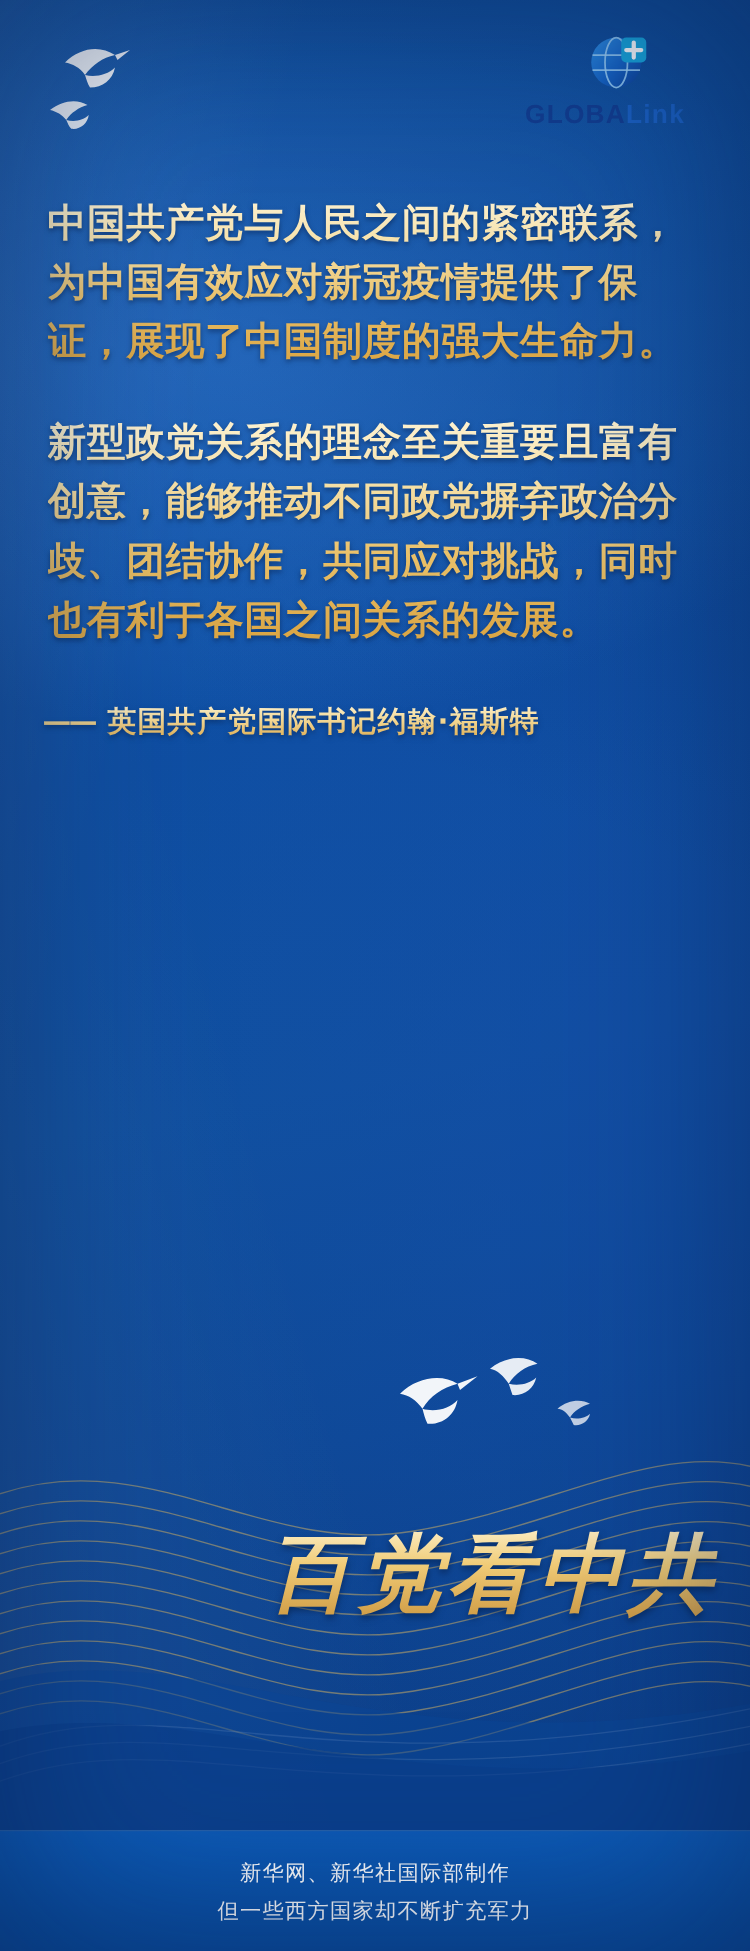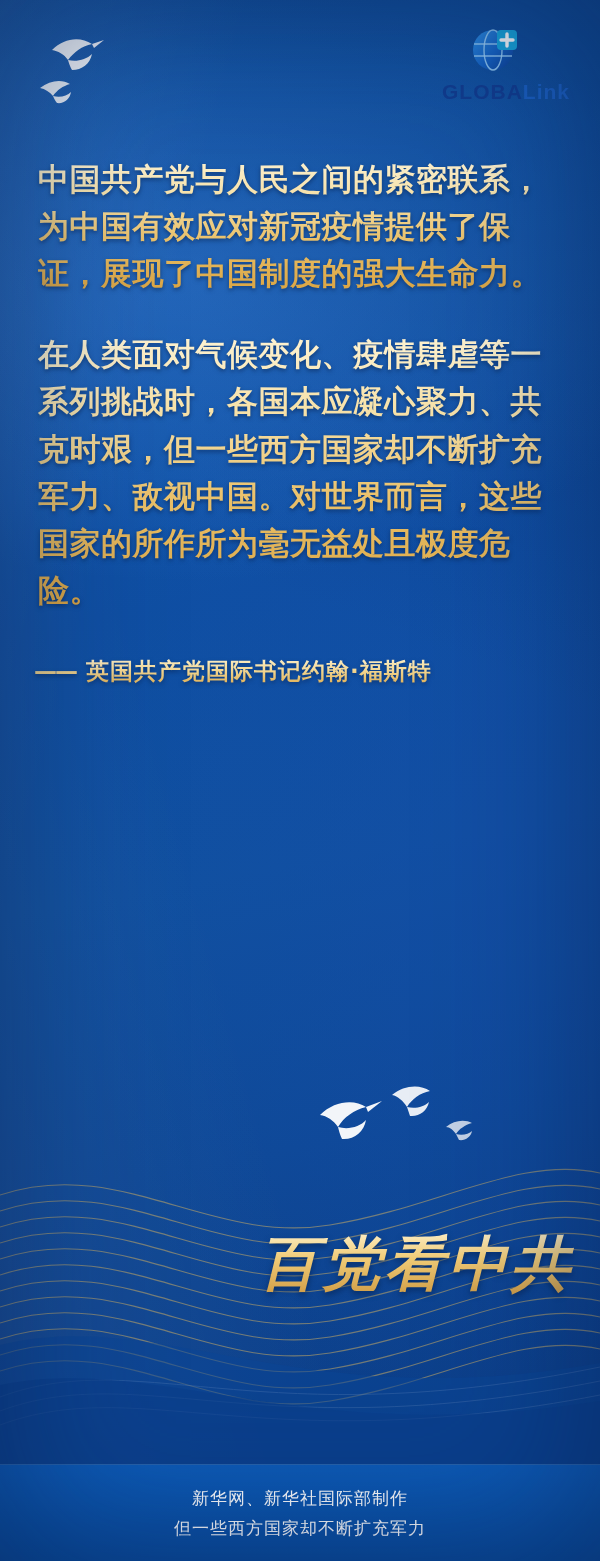--- a/index.html
+++ b/index.html
@@ -47,21 +47,21 @@
     left: 34px;
     top: 26px;
     width: 120px;
     height: 90px;
   }
   .logo {
     position: absolute;
     right: 30px;
     top: 24px;
     width: 150px;
-    text-align: right;
+    text-align: left;
   }
   .logo-mark {
     width: 52px;
     height: 52px;
     margin: 0 auto;
     position: relative;
   }
   .logo-text {
     margin-top: 4px;
     font-size: 21px;
@@ -125,21 +125,21 @@
     position: absolute;
     right: 110px;
     bottom: 300px;
     width: 190px;
     height: 90px;
   }
   .brand-script {
     position: absolute;
     right: 26px;
     bottom: 160px;
-    font-size: 59px;
+    font-size: 68px;
     font-weight: bold;
     font-style: italic;
     letter-spacing: 4px;
     font-family: Liberation Mono, monospace;
     background: linear-gradient(180deg, #fff6d8 0%, #f0cb76 42%, #c8913a 100%);
     -webkit-background-clip: text;
     background-clip: text;
     color: transparent;
     -webkit-text-fill-color: transparent;
     filter: drop-shadow(0 3px 3px rgba(4,28,70,0.6));
@@ -208,21 +208,21 @@
         </svg>
       </div>
       <div class="logo-text">
         <span>GLOBA</span><span class="lnk">Link</span>
       </div>
     </div>
   </div>
 
   <div class="quote-area">
     <p class="para">中国共产党与人民之间的紧密联系，为中国有效应对新冠疫情提供了保证，展现了中国制度的强大生命力。</p>
-    <p class="para">在人类面对气候变化、疫情肆虐等一系列挑战时，各国本应凝心聚力、共克时艰，但一些西方国家却不断扩充军力、敌视中国。对世界而言，这些国家的所作所为毫无益处且极度危险。</p>
+    <p class="para">新型政党关系的理念至关重要且富有创意，能够推动不同政党摒弃政治分歧、团结协作，共同应对挑战，同时也有利于各国之间关系的发展。</p>
 
     <div class="attribution">
       <span class="dash">——</span><span>英国共产党国际书记约翰·福斯特</span>
     </div>
   </div>
 
   <div class="bottom-deco">
     <svg viewBox="0 0 600 420" width="600" height="420" preserveAspectRatio="none" aria-hidden="true">
       <g fill="none" stroke="#d9b45f" stroke-width="1.1" opacity="0.5">
         <path d="M0 150 C120 110, 210 200, 330 180 C440 162, 520 110, 600 128"></path>

